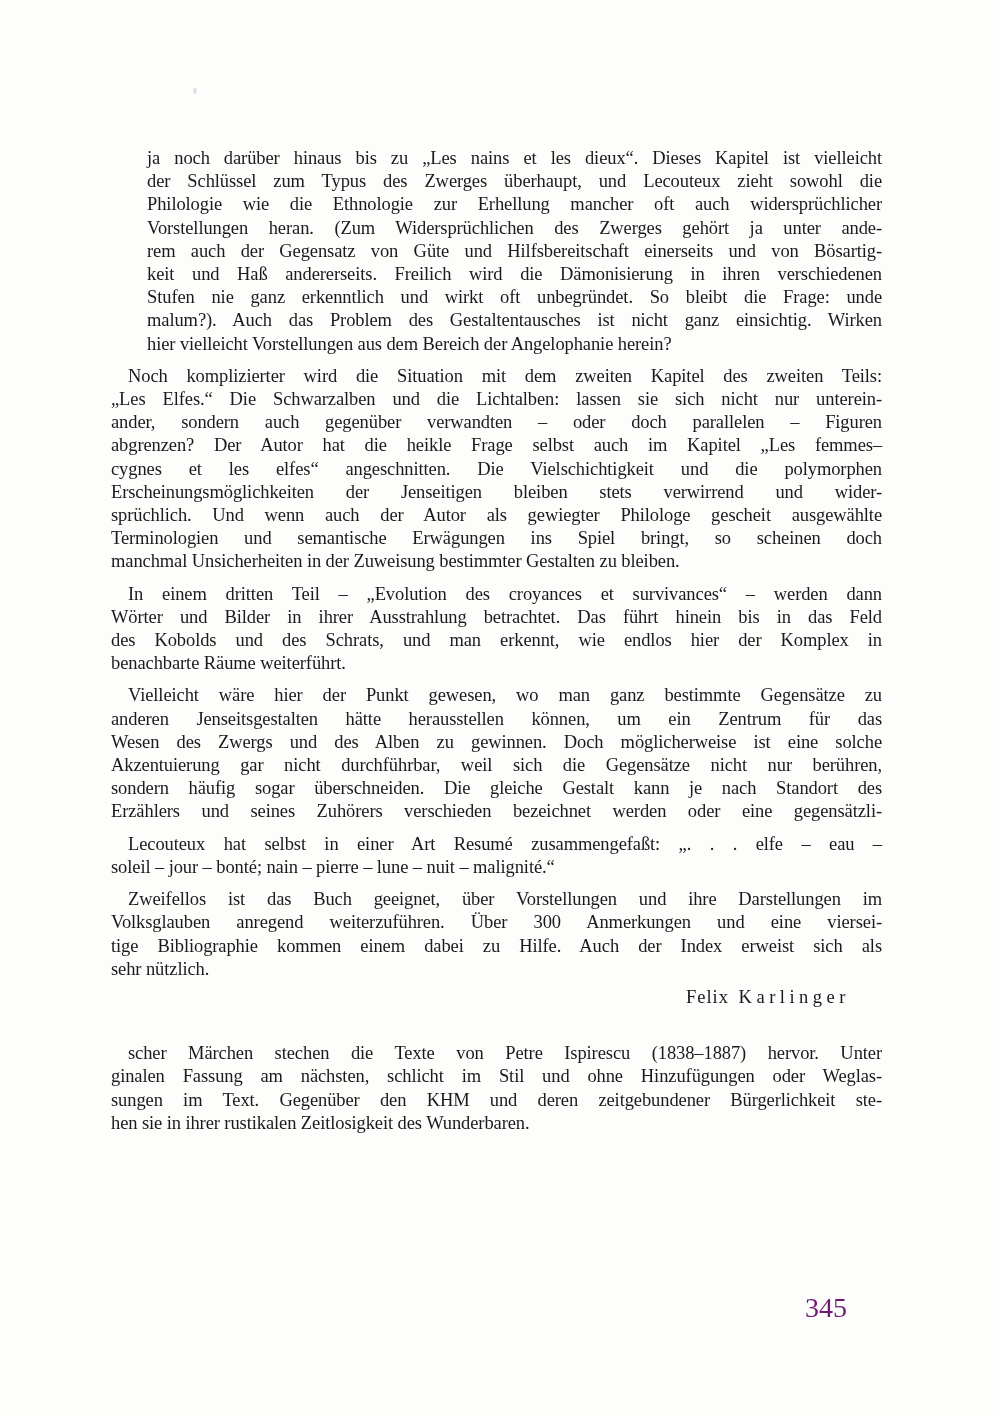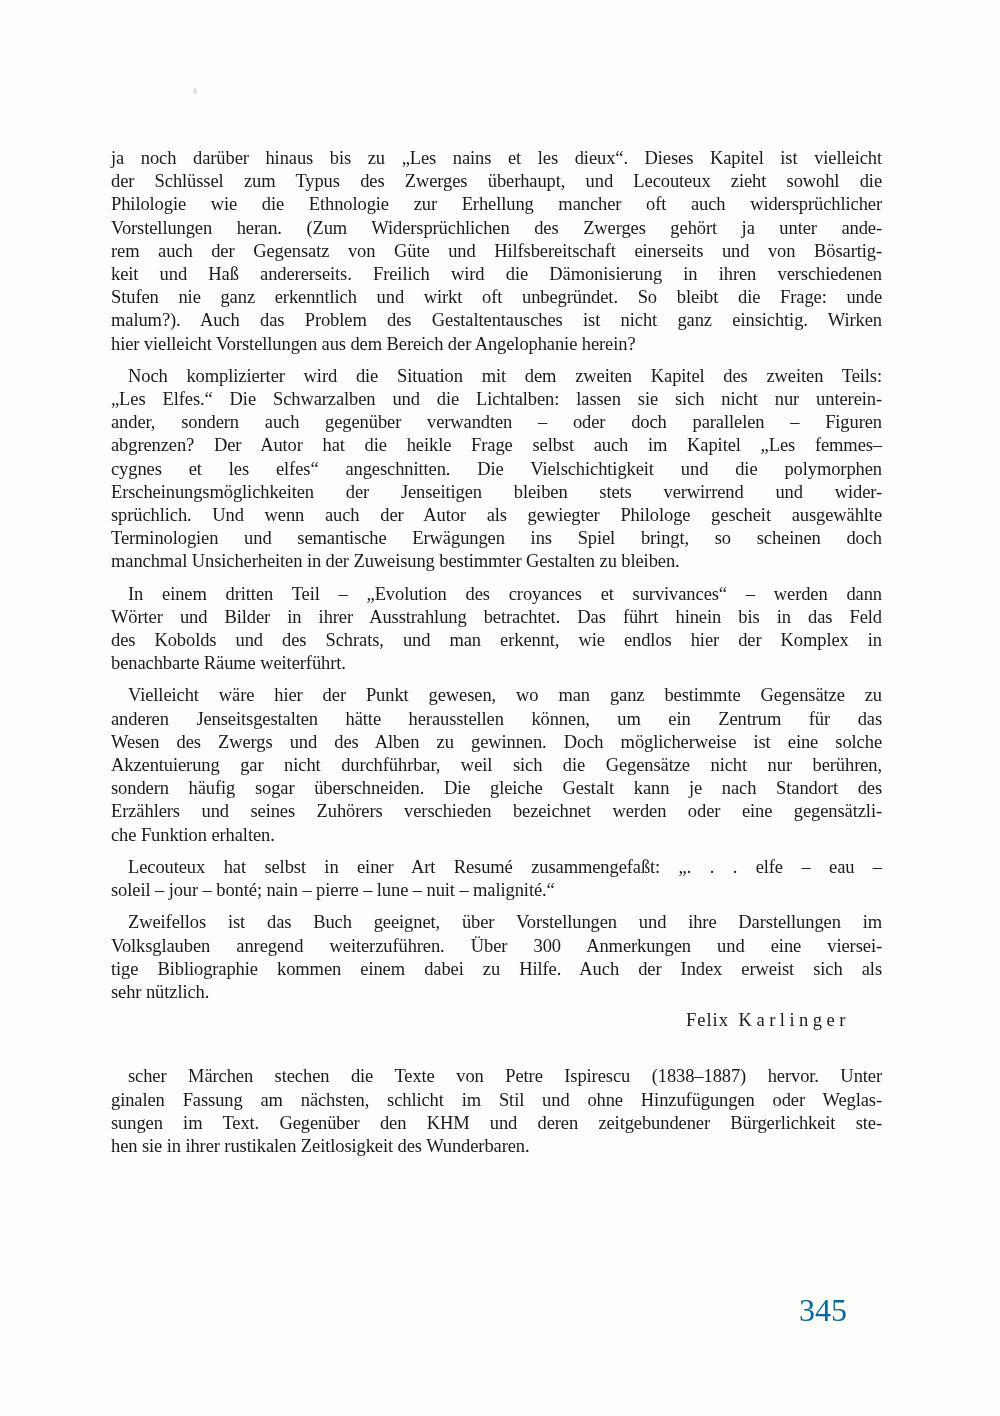--- a/index.html
+++ b/index.html
@@ -29,21 +29,21 @@
   .textblock {
     position: absolute;
     left: 111px;
     top: 147px;
     width: 771px;
     font-size: 18.5px;
     line-height: 23.2px;
     letter-spacing: -0.1px;
   }
   .para { margin: 9px 0 0 0; }
-  .para.first { margin-top: 0; }
+  .para.first { margin-top: 0; margin-left: 36px; }
   .para .line {
     text-align: justify;
     text-align-last: justify;
   }
   .para .line.last {
     text-align: right;
     text-align-last: left;
   }
   .para.indent .line:first-child { text-indent: 17px; }
   .signature {
@@ -64,22 +64,22 @@
     text-align-last: justify;
   }
   .heading .author { font-weight: bold; }
   .heading .title { letter-spacing: 2.6px; }
   .heading .hline2 { padding-left: 24px; }
   .section2 .para { margin-top: 10px; }
   .pageno {
     position: absolute;
     top: 1292px;
     right: 153px;
-    font-size: 32px;
-    color: #0369a1;
+    font-size: 28px;
+    color: #701a75;
   }
 </style>
 </head>
 <body>
 
 <div class="page">
 
   <div class="speck"></div>
 
   <main class="textblock">
@@ -113,21 +113,20 @@
           <div class="line">des Kobolds und des Schrats, und man erkennt, wie endlos hier der Komplex in</div>
           <div class="line last">benachbarte Räume weiterführt.</div>
         </div>
       <div class="para indent">
           <div class="line">Vielleicht wäre hier der Punkt gewesen, wo man ganz bestimmte Gegensätze zu</div>
           <div class="line">anderen Jenseitsgestalten hätte herausstellen können, um ein Zentrum für das</div>
           <div class="line">Wesen des Zwergs und des Alben zu gewinnen. Doch möglicherweise ist eine solche</div>
           <div class="line">Akzentuierung gar nicht durchführbar, weil sich die Gegensätze nicht nur berühren,</div>
           <div class="line">sondern häufig sogar überschneiden. Die gleiche Gestalt kann je nach Standort des</div>
           <div class="line">Erzählers und seines Zuhörers verschieden bezeichnet werden oder eine gegensätzli-</div>
-          <div class="line last">che Funktion erhalten.</div>
         </div>
       <div class="para indent">
           <div class="line">Lecouteux hat selbst in einer Art Resumé zusammengefaßt: „. . . elfe – eau –</div>
           <div class="line last">soleil – jour – bonté; nain – pierre – lune – nuit – malignité.“</div>
         </div>
       <div class="para indent">
           <div class="line">Zweifellos ist das Buch geeignet, über Vorstellungen und ihre Darstellungen im</div>
           <div class="line">Volksglauben anregend weiterzuführen. Über 300 Anmerkungen und eine viersei-</div>
           <div class="line">tige Bibliographie kommen einem dabei zu Hilfe. Auch der Index erweist sich als</div>
           <div class="line last">sehr nützlich.</div>

